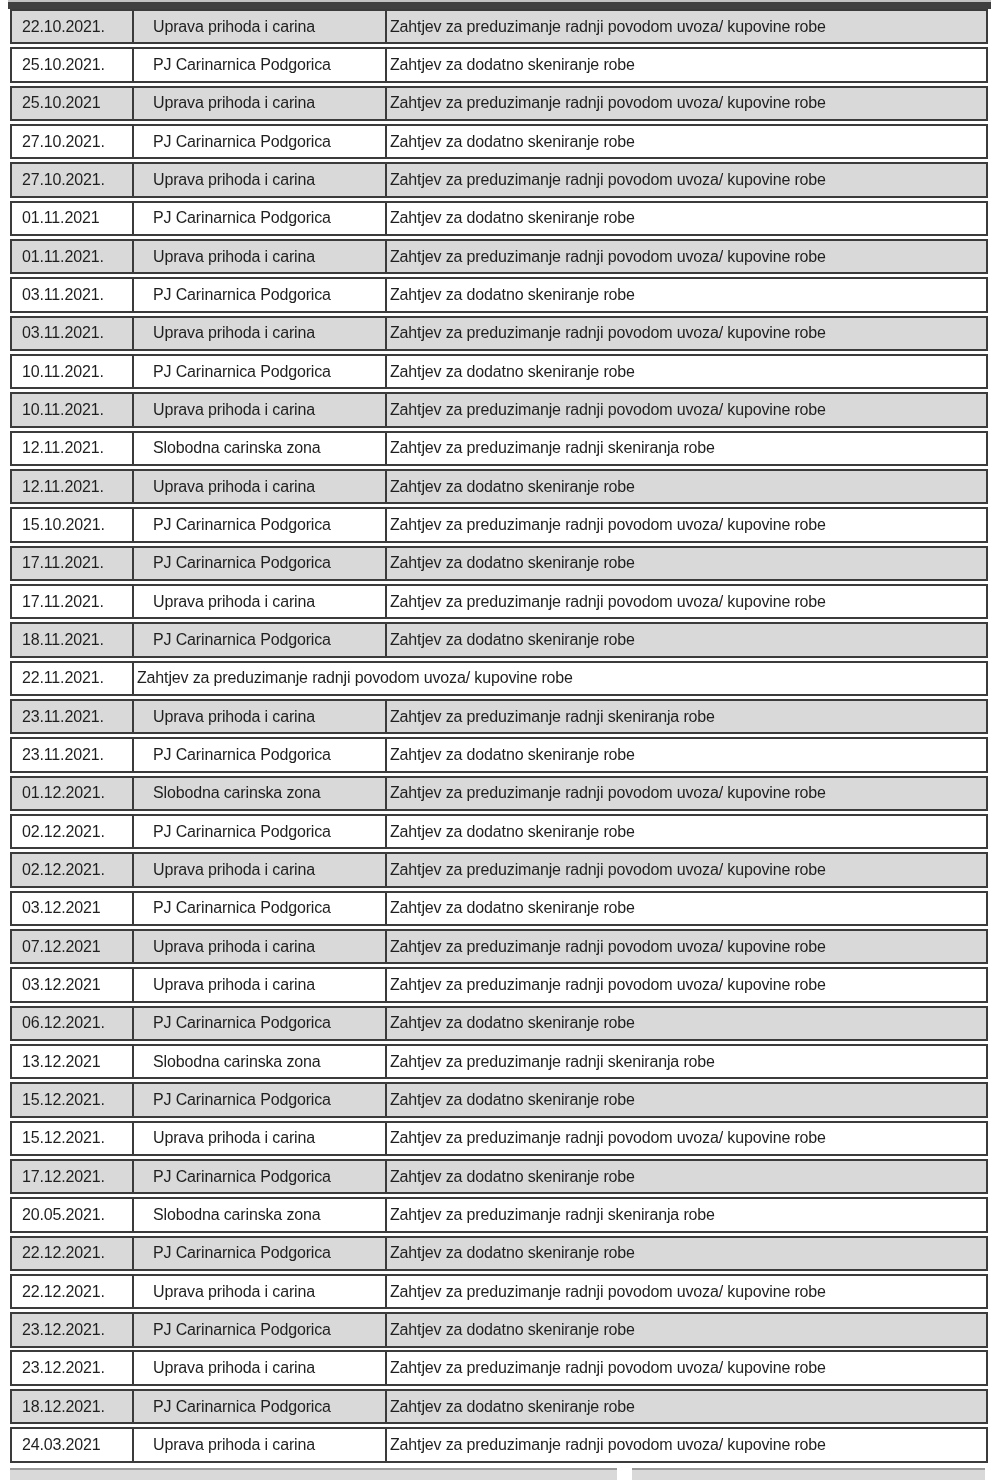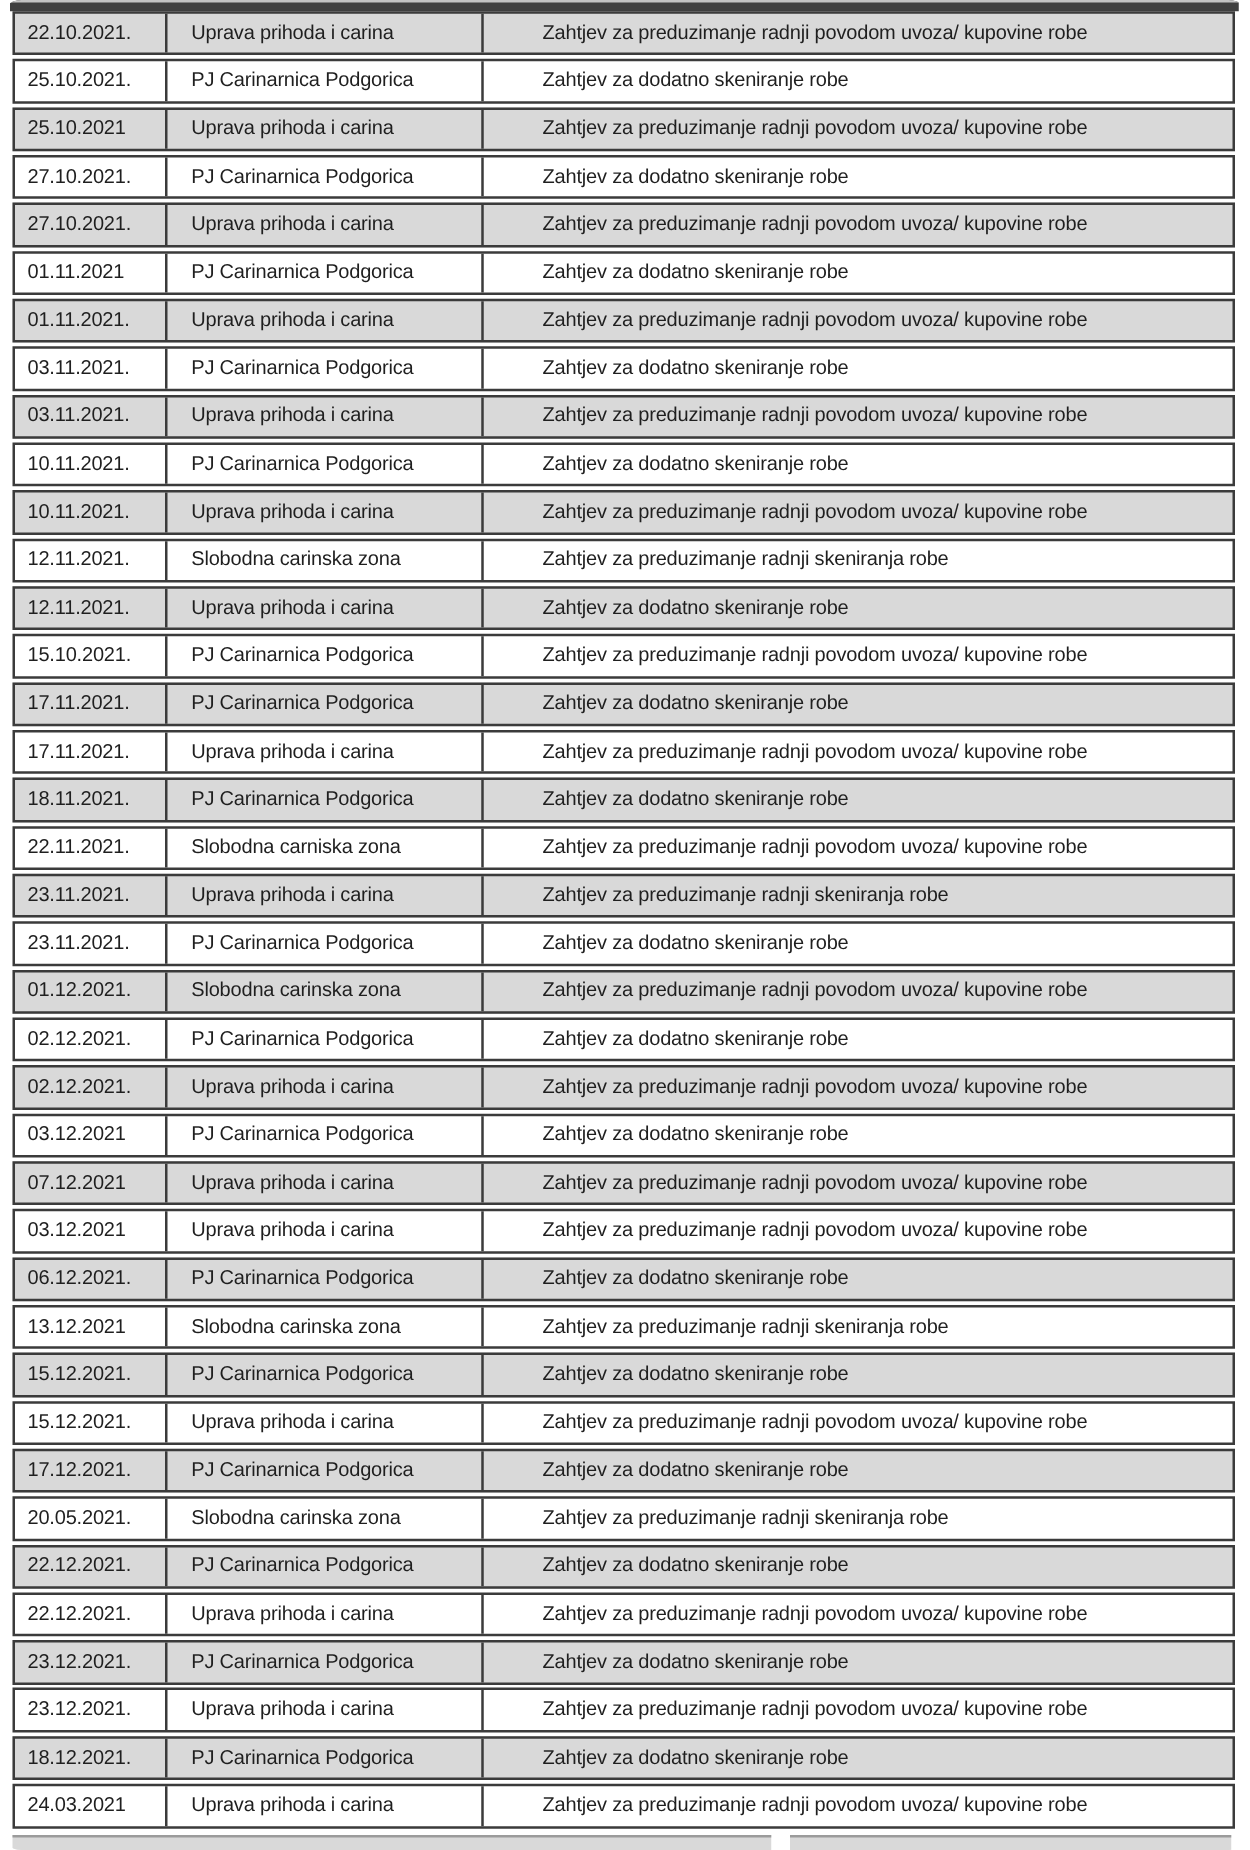--- a/index.html
+++ b/index.html
@@ -7,21 +7,20 @@
     padding: 0;
     background: #ffffff;
   }
   .page {
     position: relative;
     width: 1000px;
     height: 1480px;
     background: #ffffff;
     overflow: hidden;
     font-family: "Liberation Sans", sans-serif;
-    border-radius: 17px;
   }
   
   .cutoff-top {
     position: absolute;
     left: 8px;
     top: 0;
     width: 983px;
     height: 9px;
     background: var(--cutoff-top, #3f3f3f);
     box-shadow: inset 0 2px 0 var(--cutoff-top-hl, #c2c2c2);
@@ -60,21 +59,20 @@
     border-right: 2.4px solid var(--border, #3b3b3b);
   }
   .c-org {
     width: 253px;
     padding-left: 19px;
     border-right: 2.4px solid var(--border, #3b3b3b);
   }
   .c-req {
     flex: 1;
     padding-left: 3px;
-    margin-left: 44px;
   }
   
   .cutoff-bottom {
     position: absolute;
     left: 10px;
     top: 1468px;
     width: 975px;
     height: 12px;
   }
   .cutoff-bottom .seg {
@@ -174,21 +172,20 @@
     <div class="cell c-org">Uprava prihoda i carina</div>
     <div class="cell c-req">Zahtjev za preduzimanje radnji povodom uvoza/ kupovine robe</div>
   </div>
       <div class="row shaded">
     <div class="cell c-date">18.11.2021.</div>
     <div class="cell c-org">PJ Carinarnica Podgorica</div>
     <div class="cell c-req">Zahtjev za dodatno skeniranje robe</div>
   </div>
       <div class="row">
     <div class="cell c-date">22.11.2021.</div>
-    <div class="cell c-org">Slobodna carniska zona</div>
     <div class="cell c-req">Zahtjev za preduzimanje radnji povodom uvoza/ kupovine robe</div>
   </div>
       <div class="row shaded">
     <div class="cell c-date">23.11.2021.</div>
     <div class="cell c-org">Uprava prihoda i carina</div>
     <div class="cell c-req">Zahtjev za preduzimanje radnji skeniranja robe</div>
   </div>
       <div class="row">
     <div class="cell c-date">23.11.2021.</div>
     <div class="cell c-org">PJ Carinarnica Podgorica</div>

